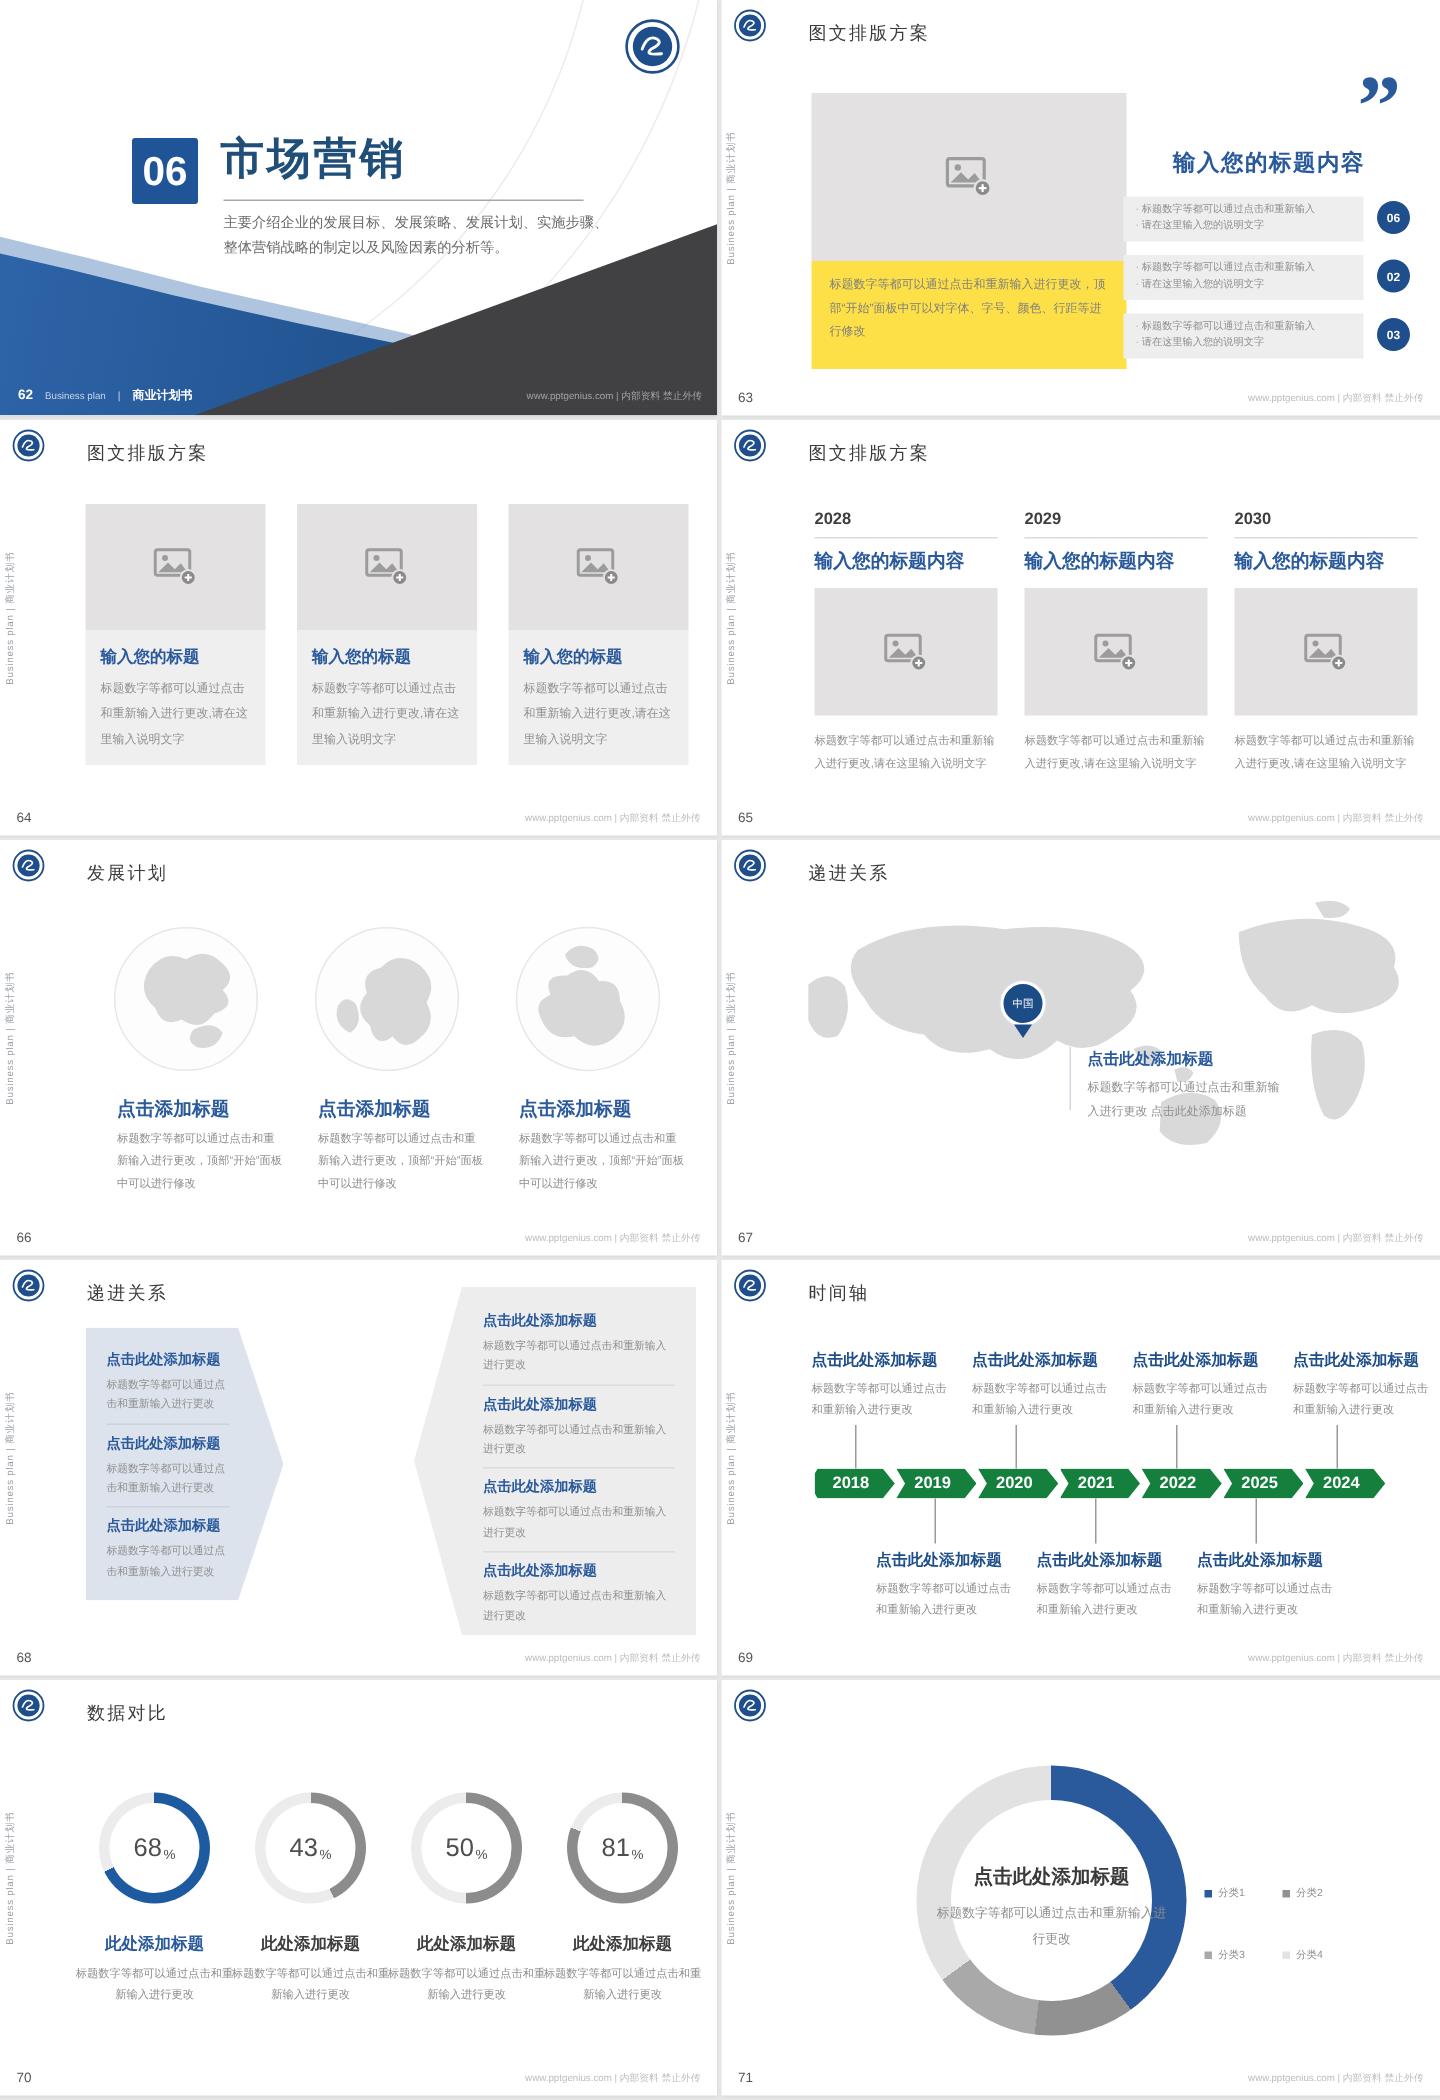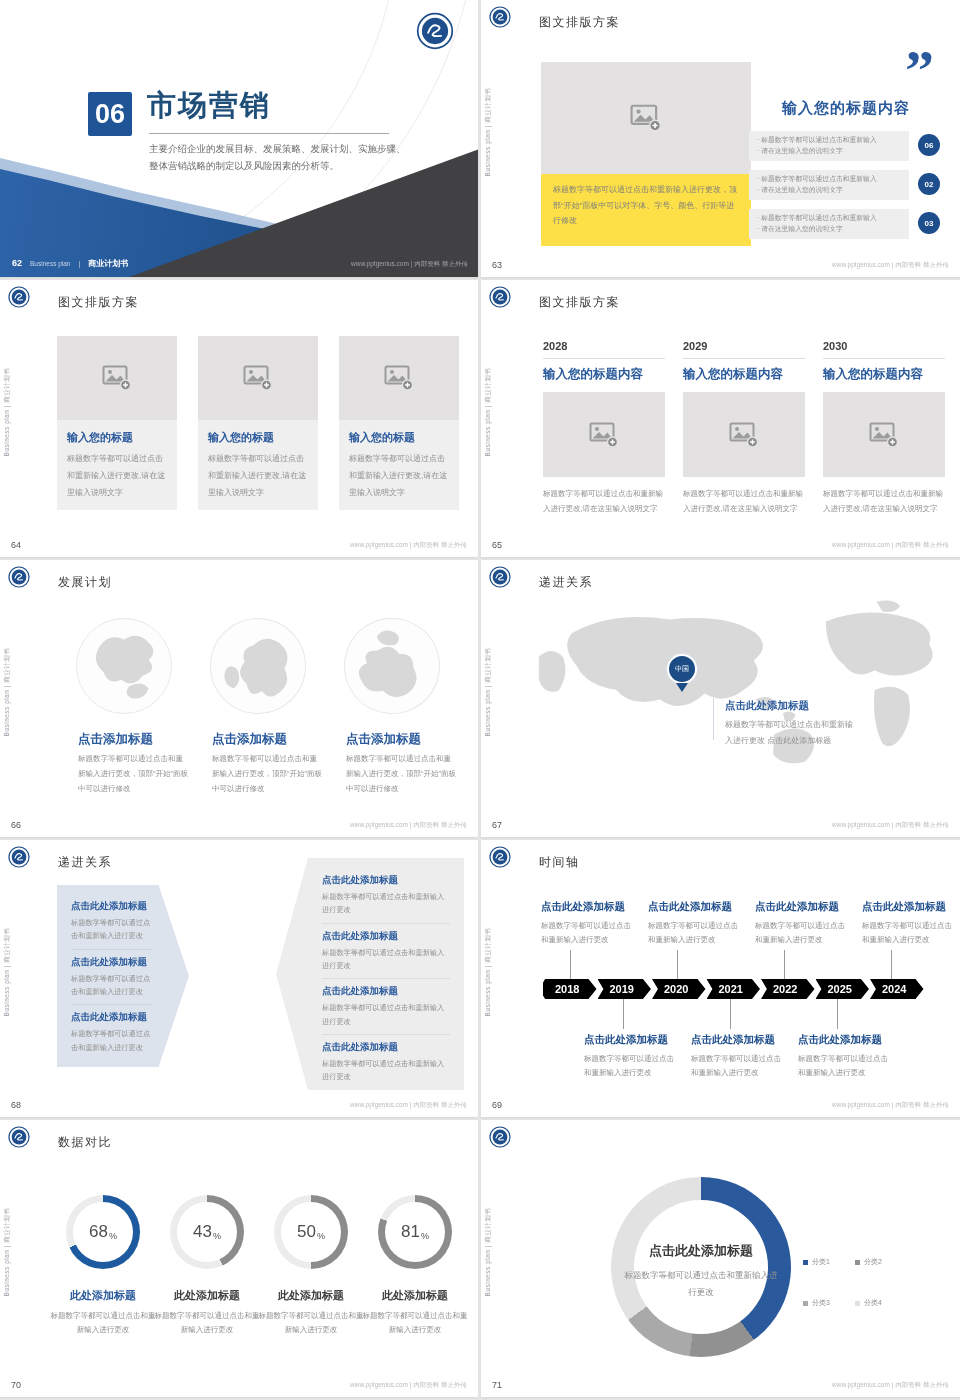--- a/index.html
+++ b/index.html
@@ -78,21 +78,21 @@
 .i68 + .i68 { border-top:1px solid rgba(0,0,0,.07); }
 .i68t { font-size:9.5px; font-weight:bold; color:#2a5a9c; margin-bottom:3px; }
 .i68b { font-size:7.2px; color:#8f8f8f; line-height:1.85; }
 .circle68 { position:absolute; left:170px; top:76px; width:122px; height:122px; border-radius:50%; background:#fff; box-shadow:0 0 0 1px #e8e8e8,0 4px 10px rgba(0,0,0,.06); z-index:3; display:flex; flex-direction:column; align-items:center; justify-content:center; overflow:hidden; }
 .map68 { position:absolute; inset:0; display:flex; align-items:center; justify-content:center; opacity:.45; }
 .v68 { font-size:21px; font-weight:bold; color:#1f4e8c; z-index:1; }
 .l68 { font-size:9px; font-weight:bold; color:#1f4e8c; margin-top:5px; z-index:1; }
 
 
 .tl69 { position:absolute; left:62px; top:139px; display:flex; }
-.chev { width:53.5px; height:20px; background:#000000; color:#fff; font-size:11px; font-weight:bold; display:flex; align-items:center; justify-content:center; padding-right:5px; clip-path:polygon(0 0,85% 0,100% 50%,85% 100%,0 100%,11% 50%); margin-right:1px; }
+.chev { width:53.5px; height:20px; background:#15803d; color:#fff; font-size:11px; font-weight:bold; display:flex; align-items:center; justify-content:center; padding-right:5px; clip-path:polygon(0 0,85% 0,100% 50%,85% 100%,0 100%,11% 50%); margin-right:1px; }
 .chev.first { clip-path:polygon(0 18%,4% 0,85% 0,100% 50%,85% 100%,4% 100%,0 82%); }
 .tg69 { position:absolute; width:94px; }
 .tg69t { font-size:10.5px; font-weight:bold; color:#1f4e8c; margin-bottom:5px; }
 .tg69b { font-size:7.5px; color:#8f8f8f; line-height:1.9; }
 .conn { position:absolute; width:1px; background:#9a9a9a; }
 
 
 .ring { position:absolute; top:75px; width:74px; height:74px; border-radius:50%; }
 .ring::before { content:""; position:absolute; inset:7px; border-radius:50%; background:#fff; }
 .ringval { position:absolute; inset:0; display:flex; align-items:center; justify-content:center; font-size:17px; color:#4e4e4e; z-index:1; }

